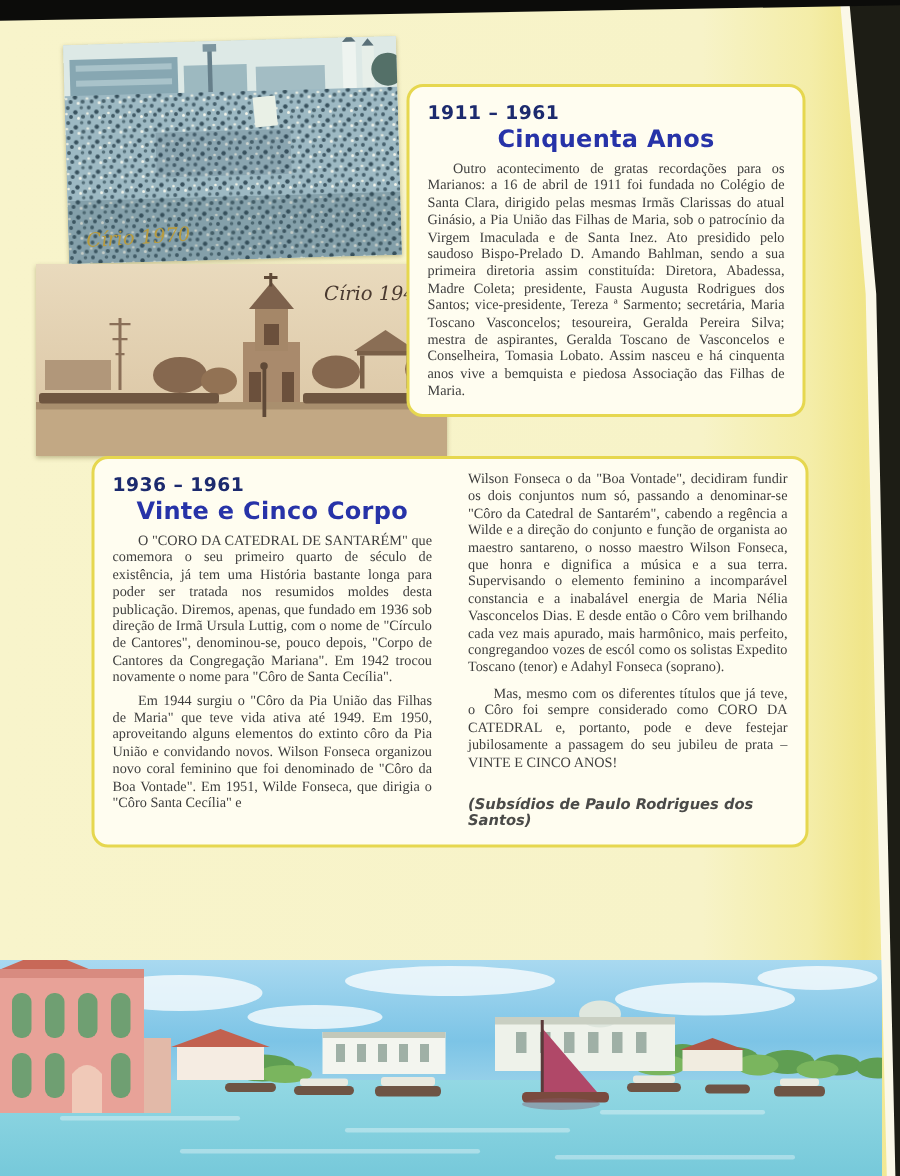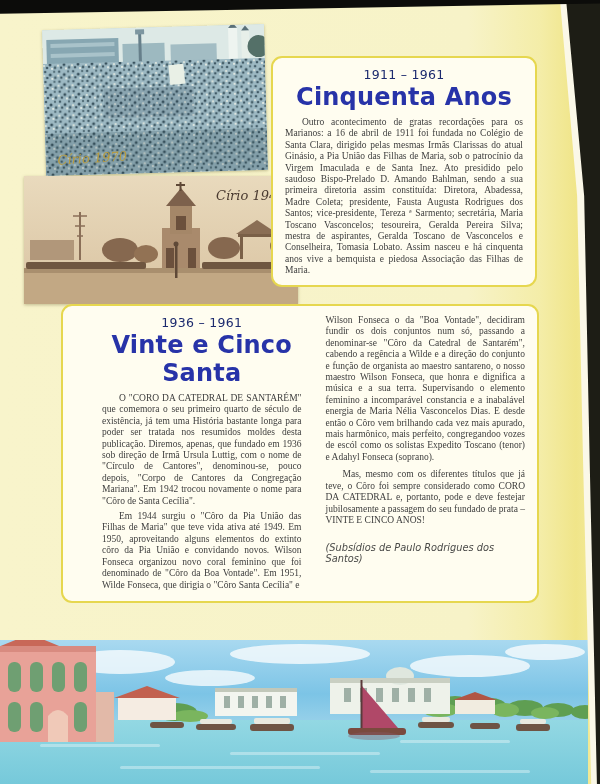--- a/index.html
+++ b/index.html
@@ -16,27 +16,27 @@
   
   .photo { position:absolute; box-shadow:0 1px 3px rgba(90,80,30,.35); }
   .photo1 { left:44px; top:27px; width:222px; height:146px; transform:rotate(-1.6deg); }
   .photo2 { left:24px; top:176px; width:274px; height:128px; }
   .photo svg { display:block; width:100%; height:100%; }
 
   
   .artbox { position:absolute; background:#fffdf0; border:2px solid #e6d74f; border-radius:11px; }
   .box1 { left:271px; top:56px; width:266px; padding:9px 12px 8px; }
   .box2 { left:61px; top:304px; width:478px; padding:9px 12px 10px; }
-  .dates { text-align:center; font-weight:normal; font-size:12.5px; color:#1c2a6e; letter-spacing:.3px; }
-  .title { text-align:center; font-weight:bold; font-size:24px; color:#2733a8; letter-spacing:.2px; margin:1px 0 6px; }
+  .dates { font-weight:bold; font-size:12.5px; color:#1c2a6e; letter-spacing:.3px; }
+  .title { text-align:center; font-weight:bold; font-size:16px; color:#2733a8; letter-spacing:.2px; margin:1px 0 6px; }
   .body-text { font-size:9.5px; line-height:11.4px; color:#3d3d3d; text-align:justify;font-family:Liberation Serif, serif; }
   .body-text p.ind { text-indent:17px; }
-  .cols { display:flex; gap:24px;margin-left:27px; }
+  .cols { display:flex; gap:24px; }
   .col { flex:1 1 0; min-width:0; }
-  .credit { font-size:9.8px; font-style:italic; color:#4a4a48; margin-top:16px; }
+  .credit { font-size:9.8px; font-style:italic; color:#4a4a48; margin-top:16px;font-weight:bold; }
 
   
   .painting { position:absolute; left:0; top:640px; width:588px; height:144px; }
   .painting svg { display:block; width:100%; height:100%; }
 
   .cap { font-family:"DejaVu Serif", serif; font-style:italic; }
 </style>
 </head>
 <body>
 
@@ -125,30 +125,30 @@
     <div class="title">Cinquenta Anos</div>
     <div class="body-text">
       <p class="ind">Outro acontecimento de gratas recordações para os Marianos: a 16 de abril de 1911 foi fundada no Colégio de Santa Clara, dirigido pelas mesmas Irmãs Clarissas do atual Ginásio, a Pia União das Filhas de Maria, sob o patrocínio da Virgem Imaculada e de Santa Inez. Ato presidido pelo saudoso Bispo-Prelado D. Amando Bahlman, sendo a sua primeira diretoria assim constituída: Diretora, Abadessa, Madre Coleta; presidente, Fausta Augusta Rodrigues dos Santos; vice-presidente, Tereza ª Sarmento; secretária, Maria Toscano Vasconcelos; tesoureira, Geralda Pereira Silva; mestra de aspirantes, Geralda Toscano de Vasconcelos e Conselheira, Tomasia Lobato. Assim nasceu e há cinquenta anos vive a bemquista e piedosa Associação das Filhas de Maria.</p>
     </div>
   </div>
 
   <div class="artbox box2">
     <div class="cols">
       <div class="col">
         <div class="dates">1936 – 1961</div>
-        <div class="title">Vinte e Cinco Santa</div>
+        <div class="title">Vinte e Cinco Corpo</div>
         <div class="body-text">
           <p class="ind">O "CORO DA CATEDRAL DE SANTARÉM" que comemora o seu primeiro quarto de século de existência, já tem uma História bastante longa para poder ser tratada nos resumidos moldes desta publicação. Diremos, apenas, que fundado em 1936 sob direção de Irmã Ursula Luttig, com o nome de "Círculo de Cantores", denominou-se, pouco depois, "Corpo de Cantores da Congregação Mariana". Em 1942 trocou novamente o nome para "Côro de Santa Cecília".</p>
           <p class="ind" style="margin-top:4px">Em 1944 surgiu o "Côro da Pia União das Filhas de Maria" que teve vida ativa até 1949. Em 1950, aproveitando alguns elementos do extinto côro da Pia União e convidando novos. Wilson Fonseca organizou novo coral feminino que foi denominado de "Côro da Boa Vontade". Em 1951, Wilde Fonseca, que dirigia o "Côro Santa Cecília" e</p>
         </div>
       </div>
       <div class="col">
         <div class="body-text">
           <p>Wilson Fonseca o da "Boa Vontade", decidiram fundir os dois conjuntos num só, passando a denominar-se "Côro da Catedral de Santarém", cabendo a regência a Wilde e a direção do conjunto e função de organista ao maestro santareno, o nosso maestro Wilson Fonseca, que honra e dignifica a música e a sua terra. Supervisando o elemento feminino a incomparável constancia e a inabalável energia de Maria Nélia Vasconcelos Dias. E desde então o Côro vem brilhando cada vez mais apurado, mais harmônico, mais perfeito, congregandoo vozes de escól como os solistas Expedito Toscano (tenor) e Adahyl Fonseca (soprano).</p>
-          <p class="ind" style="margin-top:6px">Mas, mesmo com os diferentes títulos que já teve, o Côro foi sempre considerado como CORO DA CATEDRAL e, portanto, pode e deve festejar jubilosamente a passagem do seu fundado de prata – VINTE E CINCO ANOS!</p>
+          <p class="ind" style="margin-top:6px">Mas, mesmo com os diferentes títulos que já teve, o Côro foi sempre considerado como CORO DA CATEDRAL e, portanto, pode e deve festejar jubilosamente a passagem do seu jubileu de prata – VINTE E CINCO ANOS!</p>
         </div>
         <div class="credit">(Subsídios de Paulo Rodrigues dos Santos)</div>
       </div>
     </div>
   </div>
 
   <div class="painting">
     <svg viewBox="0 0 588 144" preserveAspectRatio="none">
       <defs>
         <linearGradient id="psky" x1="0" y1="0" x2="0" y2="1">

